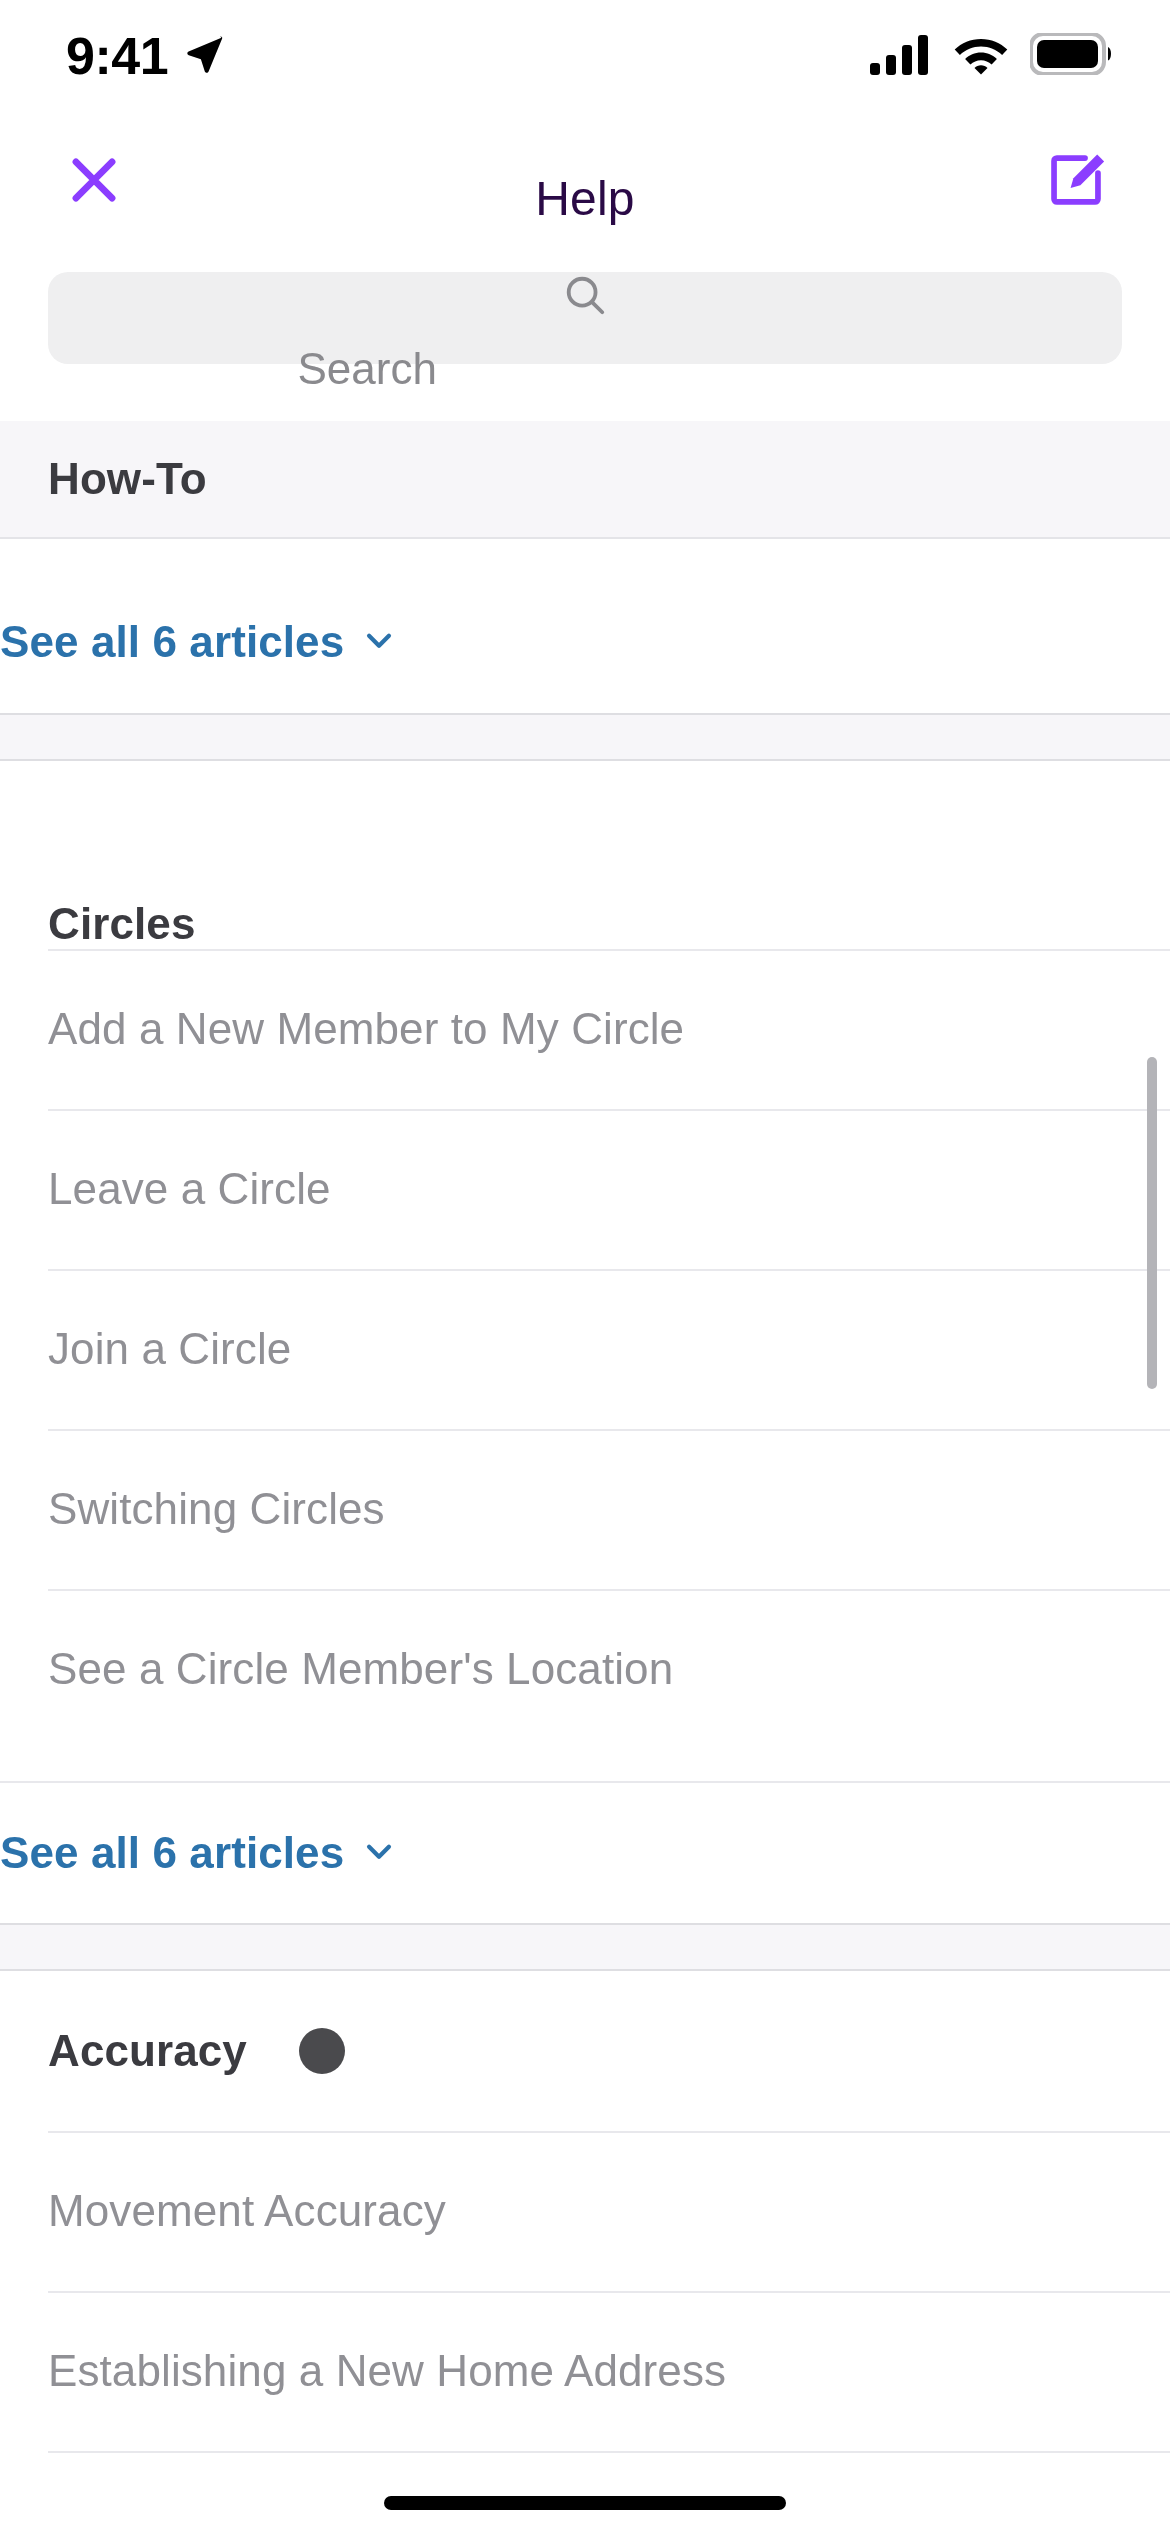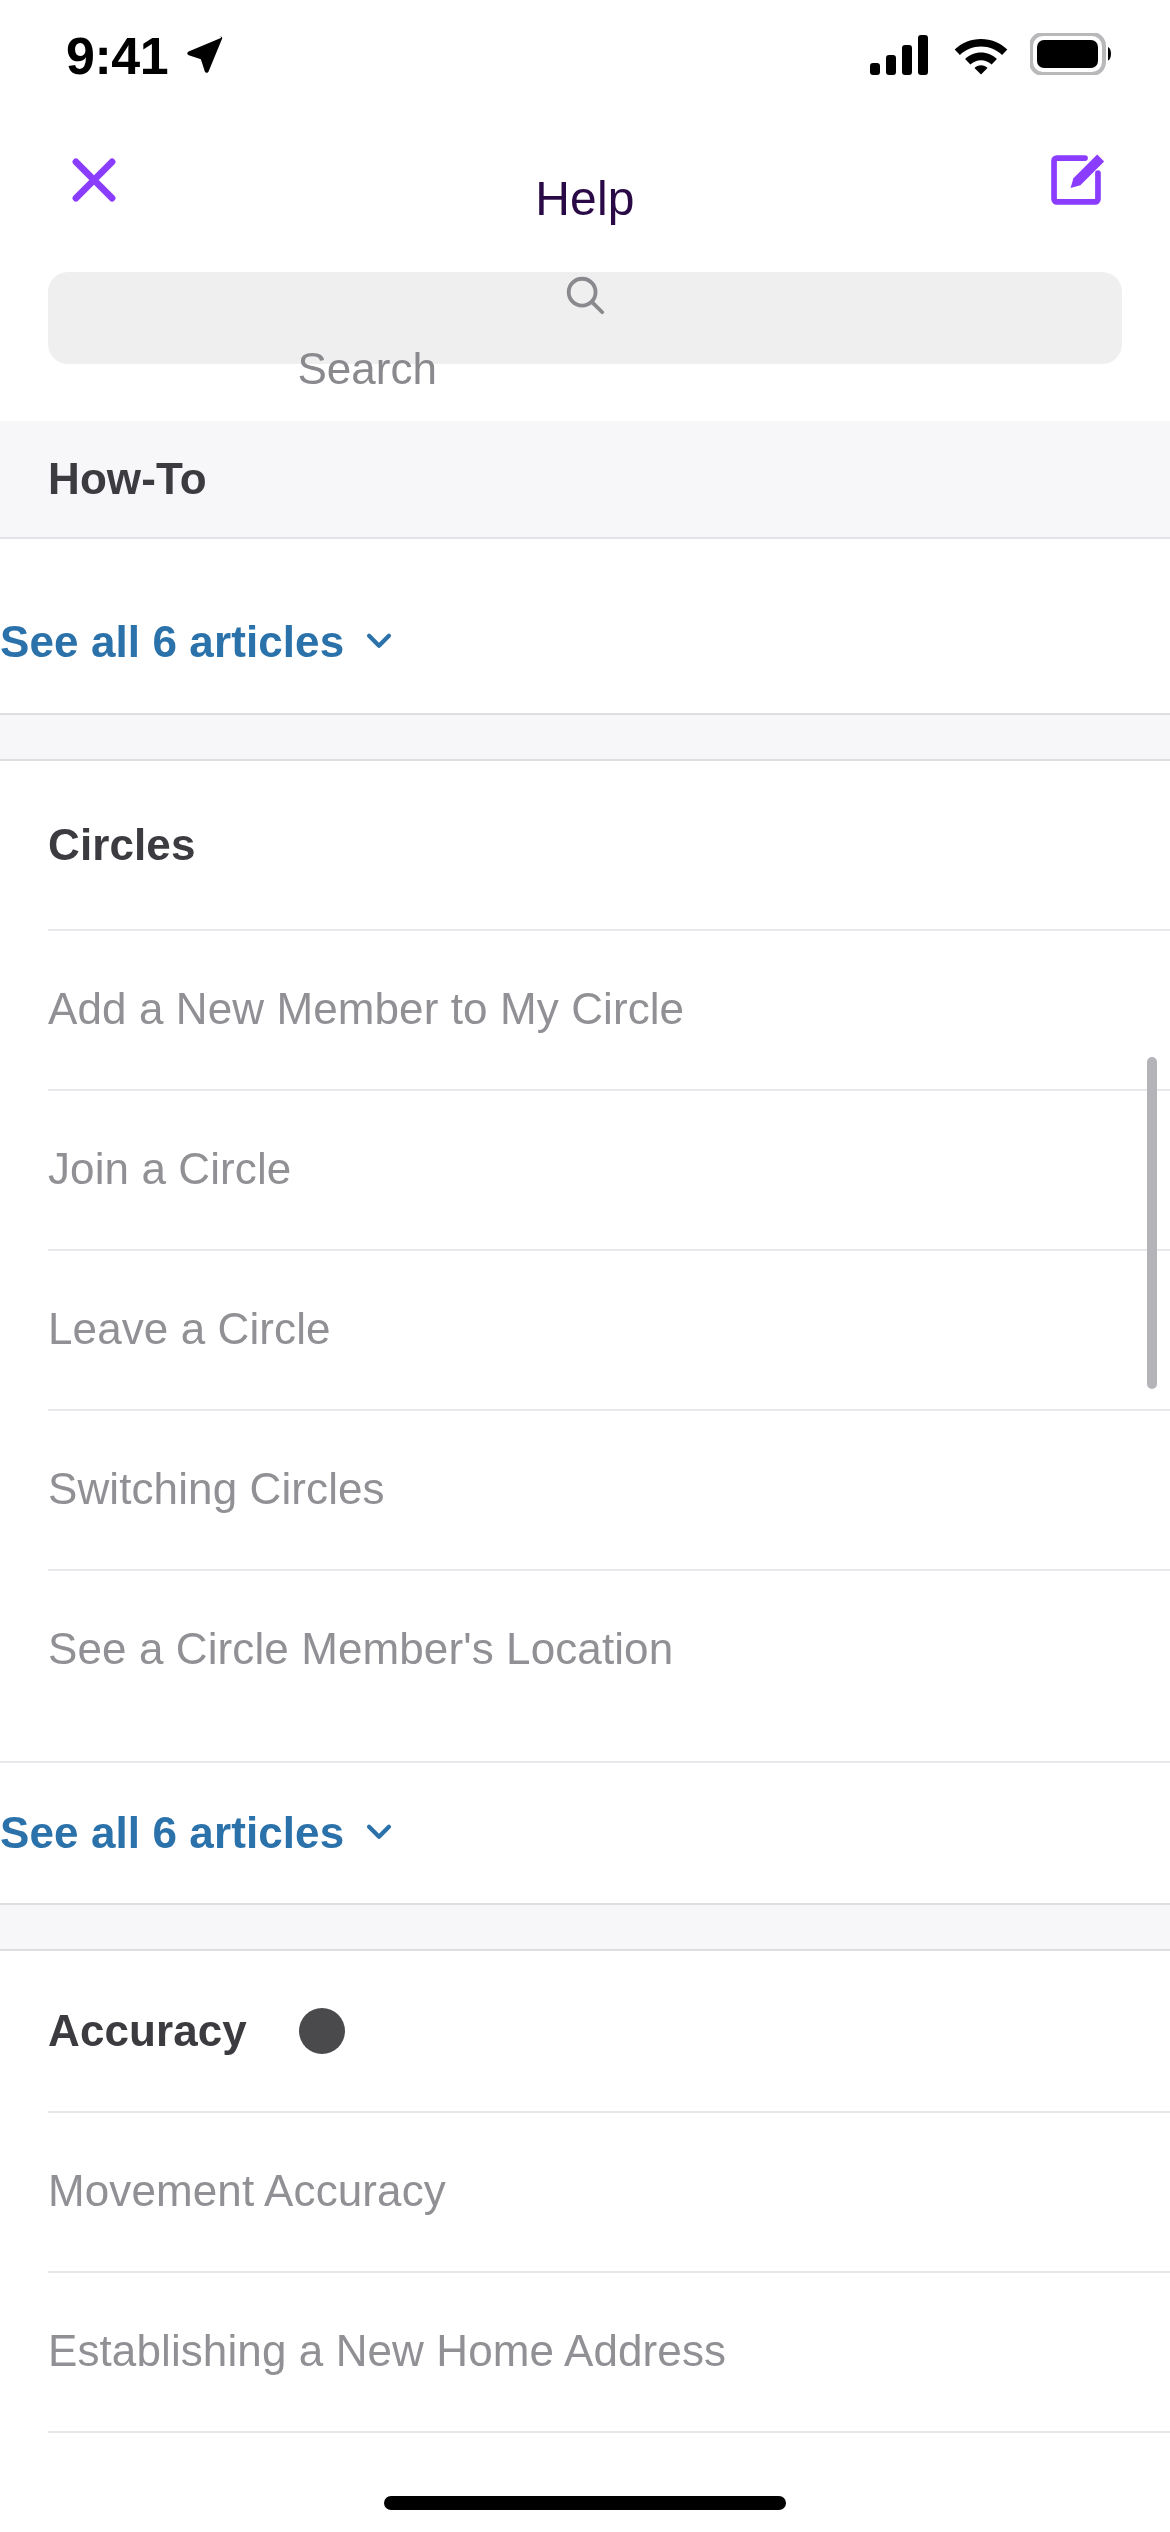--- a/index.html
+++ b/index.html
@@ -55,21 +55,21 @@
   
   .content{ position:absolute; top:421px; left:0; width:1170px; height:2111px; }
 
   .sec-head{
     width:1170px; height:118px; display:flex; align-items:center;
     padding-left:48px;
     font-size:44px; font-weight:700; color:#3b3b40; letter-spacing:0.1px;
   }
   .sec-head.gray{ background:#f7f6f9; border-bottom:2px solid #e4e4e8; }
   .sec-head.white{ background:#ffffff; }
-  .sec-head.tall{ height:168px; }
+  .sec-head.tall{ height:188px;align-items:flex-end; }
 
   .row{
     width:1170px; height:160px; display:flex; align-items:center;
     padding-left:48px; background:#ffffff;
     position:relative;
   }
   .row + .row::before,
   .row.divided::before{
     content:""; position:absolute; left:48px; right:0; top:0; height:2px;
     background:#e8e8ec;
@@ -192,24 +192,24 @@
     <div class="gap"></div>
 
     <div class="sec-head white tall">
       <span>Circles</span>
     </div>
 
     <div class="row divided">
       <span class="row-label">Add a New Member to My Circle</span>
     </div>
     <div class="row">
+      <span class="row-label">Leave a Circle</span>
+    </div>
+    <div class="row">
       <span class="row-label">Join a Circle</span>
-    </div>
-    <div class="row">
-      <span class="row-label">Leave a Circle</span>
     </div>
     <div class="row">
       <span class="row-label">Switching Circles</span>
     </div>
     <div class="row">
       <span class="row-label">See a Circle Member's Location</span>
     </div>
 
     <div class="seeall">
       <span class="seeall-label">See all 6 articles</span>

